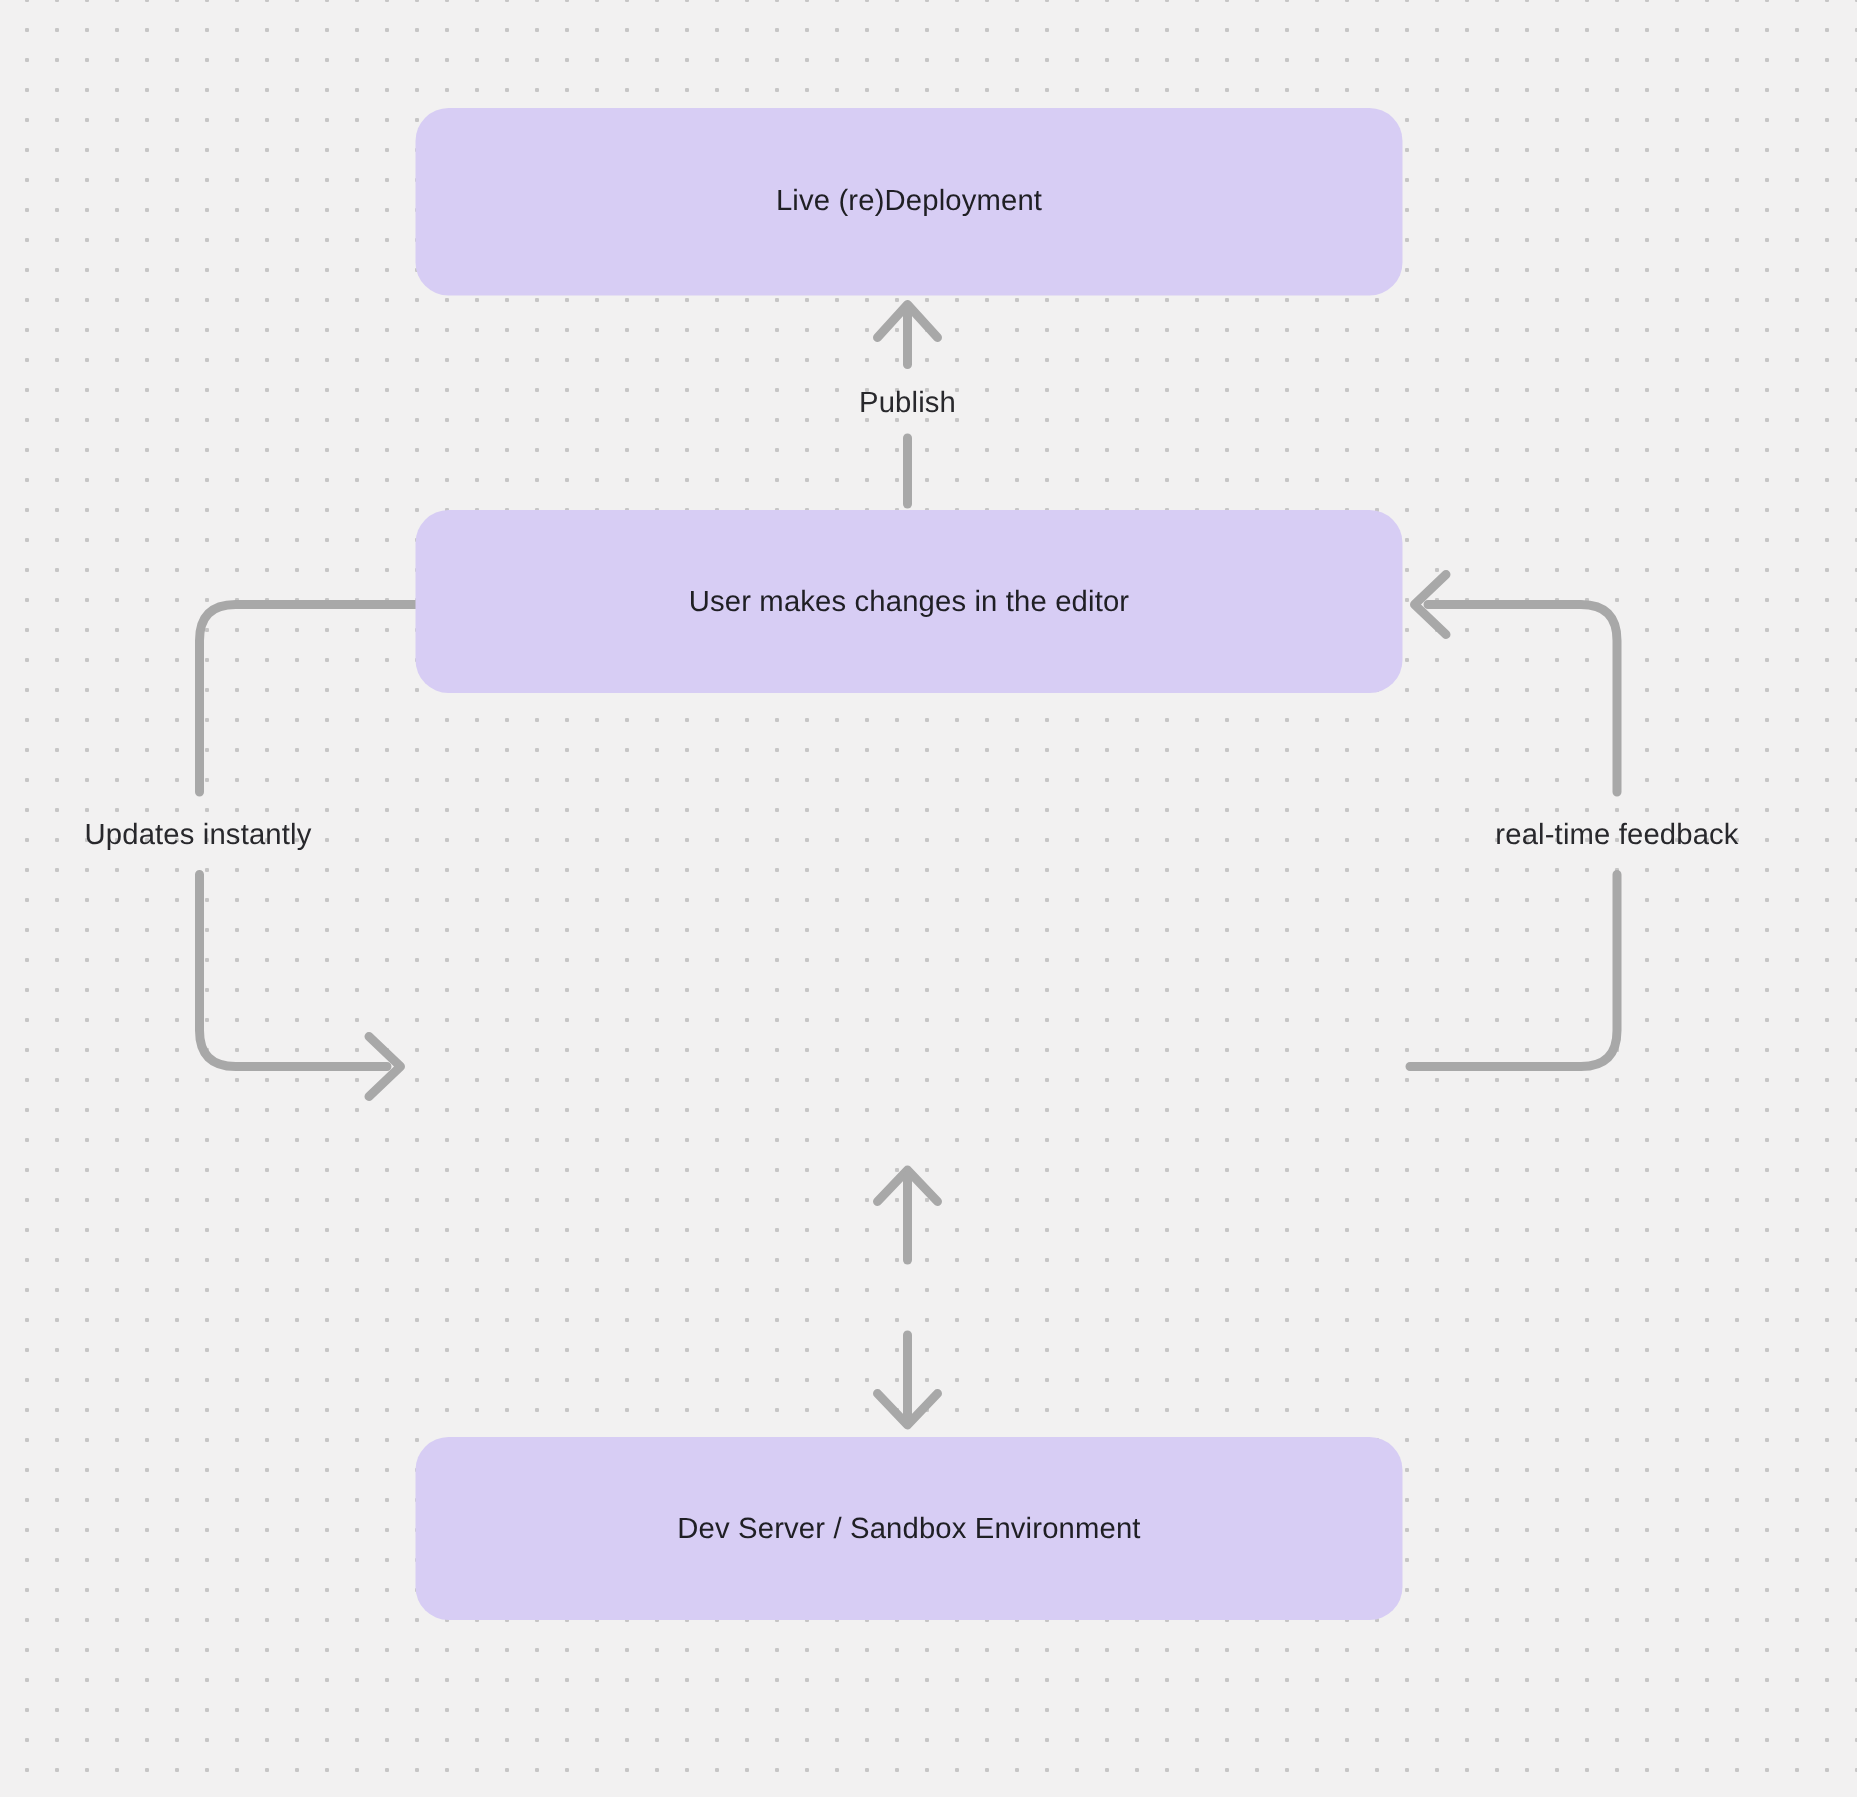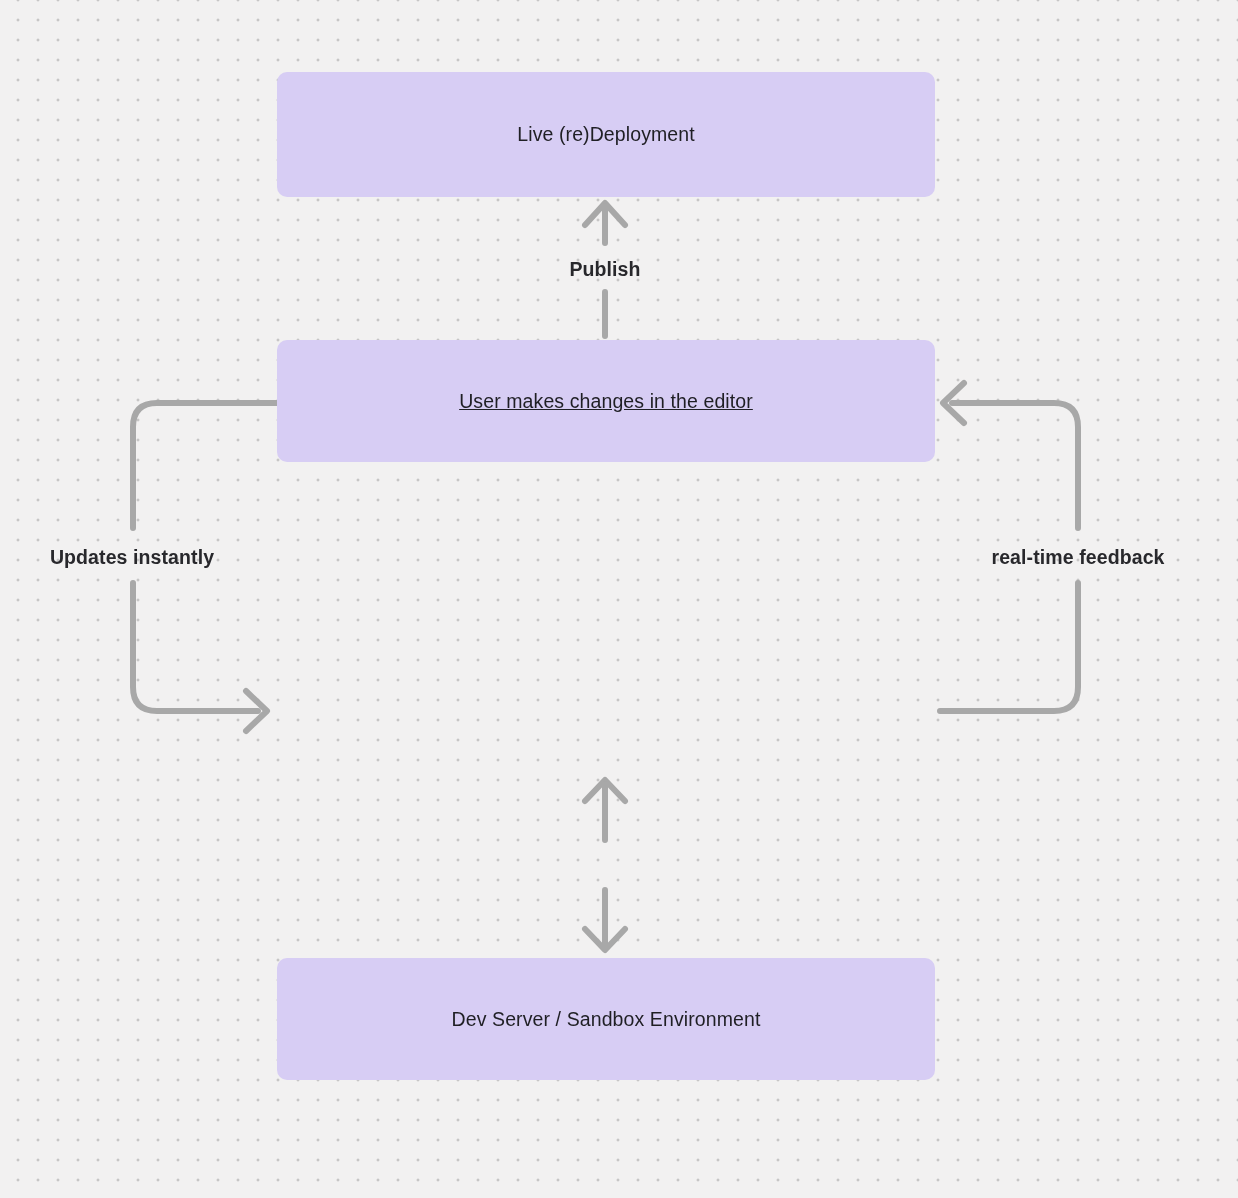--- a/index.html
+++ b/index.html
@@ -15,30 +15,30 @@
     background-image: radial-gradient(circle, #c7c6c6 1.3px, rgba(199,198,198,0) 1.7px);
     background-size: 20px 20px;
     background-position: 8px 10px;
     overflow: hidden;
   }
   .node {
     position: absolute;
     left: 277px;
     width: 658px;
     background: #d7cdf4;
-    border-radius: 10px;
+    border-radius: 22px;
     display: flex;
     align-items: center;
     justify-content: center;
     color: #1f1f24;
     font-size: 19.5px;
     letter-spacing: 0.1px;
   }
   #node-live     { top: 72px;  height: 125px; }
-  #node-editor   { top: 340px; height: 122px; text-decoration: underline; }
+  #node-editor   { top: 340px; height: 122px; }
   #node-preview  { top: 648px; height: 124px; }
   #node-dev      { top: 958px; height: 122px; }
 
   svg.edges {
     position: absolute;
     left: 0; top: 0;
     width: 1238px;
     height: 1198px;
   }
   svg.edges path {
@@ -48,21 +48,20 @@
     stroke-linecap: round;
     stroke-linejoin: round;
   }
   .edge-label {
     position: absolute;
     transform: translate(-50%, -50%);
     color: #28282c;
     font-size: 19.5px;
     white-space: nowrap;
     letter-spacing: 0.1px;
-    font-weight: bold;
   }
   #label-publish   { left: 605px;  top: 269px; }
   #label-updates   { left: 132px;  top: 557px; }
   #label-realtime  { left: 1078px; top: 557px; }
   #label-spunup    { left: 606px;  top: 866px; }
 </style>
 </head>
 <body>
 
 <div class="canvas">

